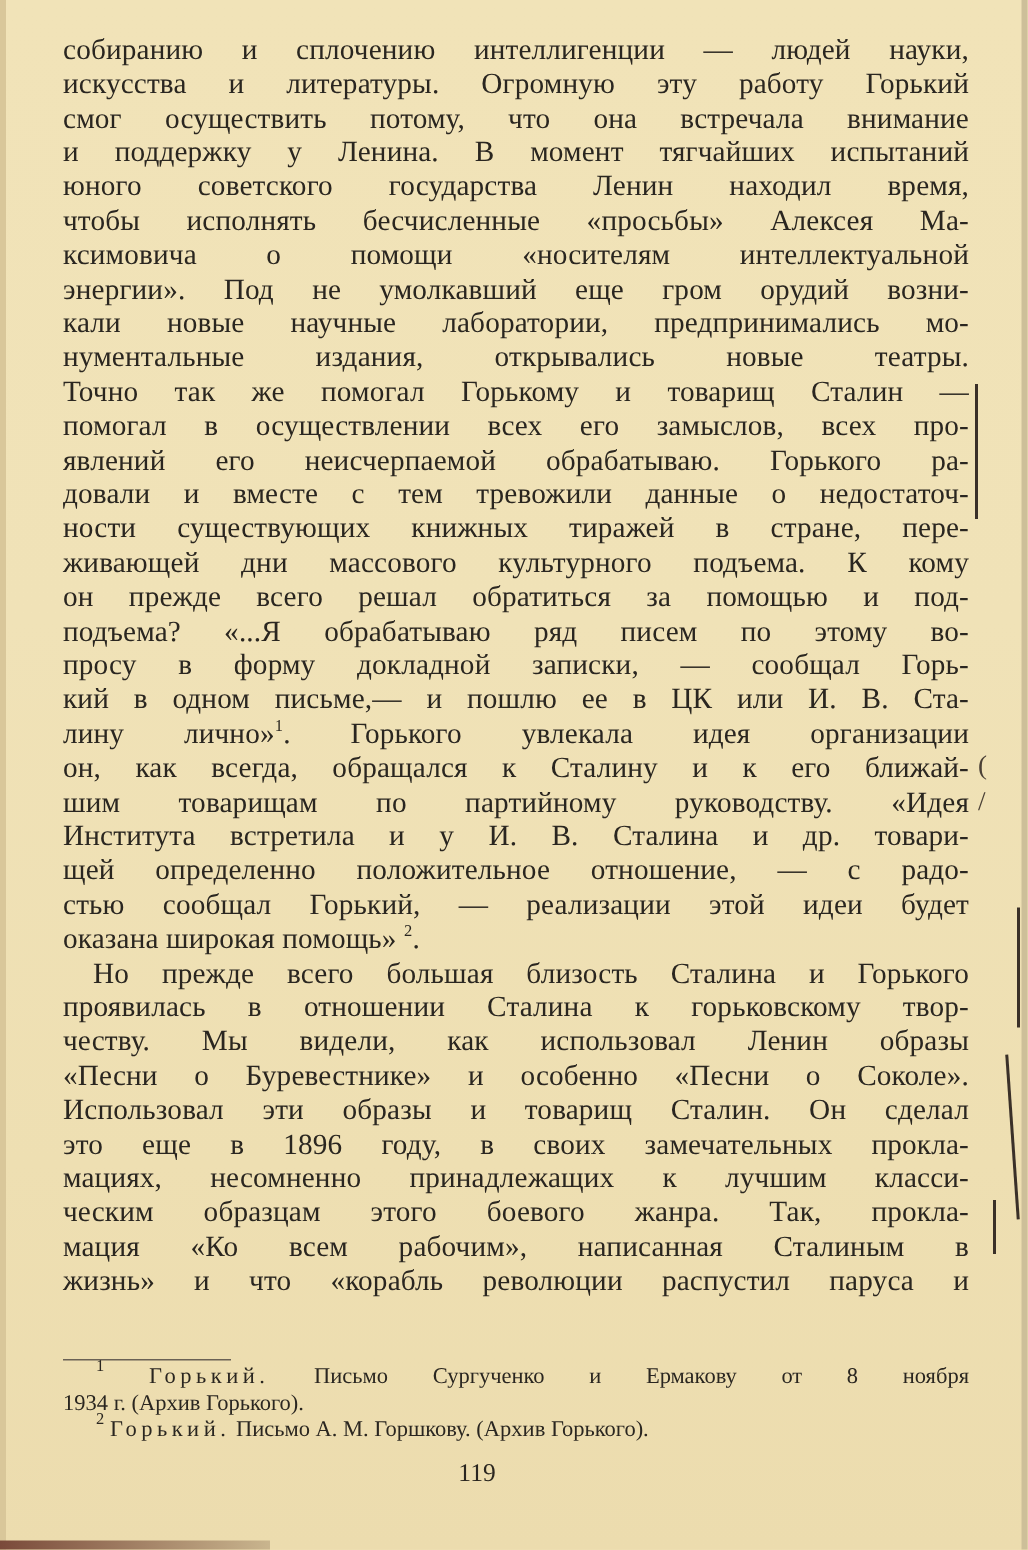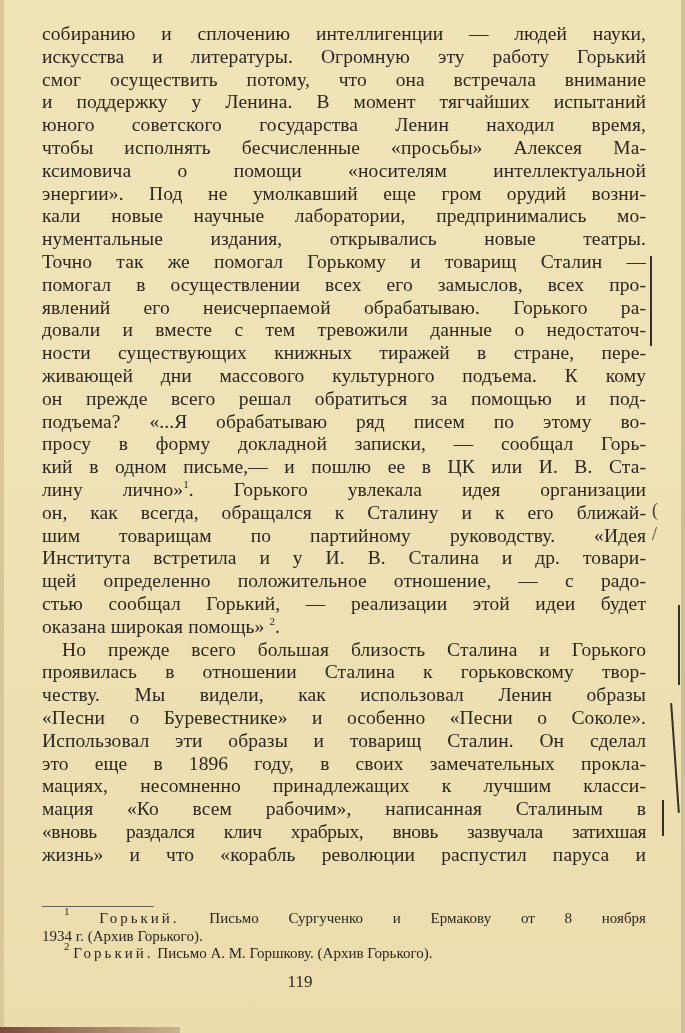--- a/index.html
+++ b/index.html
@@ -52,20 +52,21 @@
   .fn-line {
     display: block; font-size: 15px; line-height: 17.5px; height: 17.5px;
     white-space: nowrap; text-align: justify; text-align-last: justify;
   }
   .fn-line.last { text-align-last: left; }
   .fn-line.indent { padding-left: 22px; }
   .spaced { letter-spacing: 3px; }
   .page-number {
     position: absolute; left: 0; top: 972px; width: 600px; text-align: center;
     font-size: 17px;
+    padding-left: 18px;
   }
   .margin-mark {
     position: absolute; background: #3a3028; width: 1.5px;
   }
   .margin-glyph {
     position: absolute; font-size: 18px; color: #4a4036;
   }
 </style>
 </head>
 <body>
@@ -107,22 +108,22 @@
     <span class="line last">
       <span>оказана широкая помощь»</span> <sup>2</sup><span>.</span>
     </span>
     <span class="line indent">Но прежде всего большая близость Сталина и Горького</span>
     <span class="line">проявилась в отношении Сталина к горьковскому твор-</span>
     <span class="line">честву. Мы видели, как использовал Ленин образы</span>
     <span class="line">«Песни о Буревестнике» и особенно «Песни о Соколе».</span>
     <span class="line">Использовал эти образы и товарищ Сталин. Он сделал</span>
     <span class="line">это еще в 1896 году, в своих замечательных прокла-</span>
     <span class="line">мациях, несомненно принадлежащих к лучшим класси-</span>
+    <span class="line">ческим образцам этого боевого жанра. Так, прокла-</span>
     <span class="line">мация «Ко всем рабочим», написанная Сталиным в</span>
-    <span class="line" style="letter-spacing:-0.4px;">«вновь раздался клич храбрых, вновь зазвучала затихшая</span>
     <span class="line">жизнь» и что «корабль революции распустил паруса и</span>
   </div>
 
   <div class="margin-mark" style="left:650px; top:256px; height:90px;"></div>
   <span class="margin-glyph" style="left:652px; top:500px;">(</span>
   <span class="margin-glyph" style="left:652px; top:524px;">/</span>
   <div class="margin-mark" style="left:678px; top:605px; height:80px;"></div>
   <div class="margin-mark" style="left:674px; top:703px; height:110px; transform:rotate(-4deg);"></div>
   <div class="margin-mark" style="left:662px; top:800px; height:36px;"></div>
 

